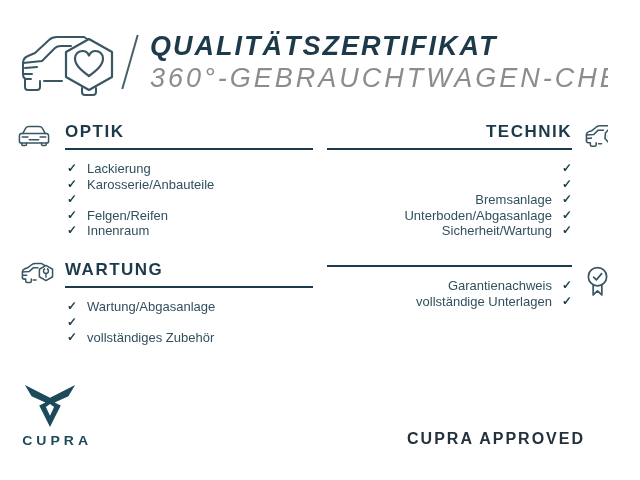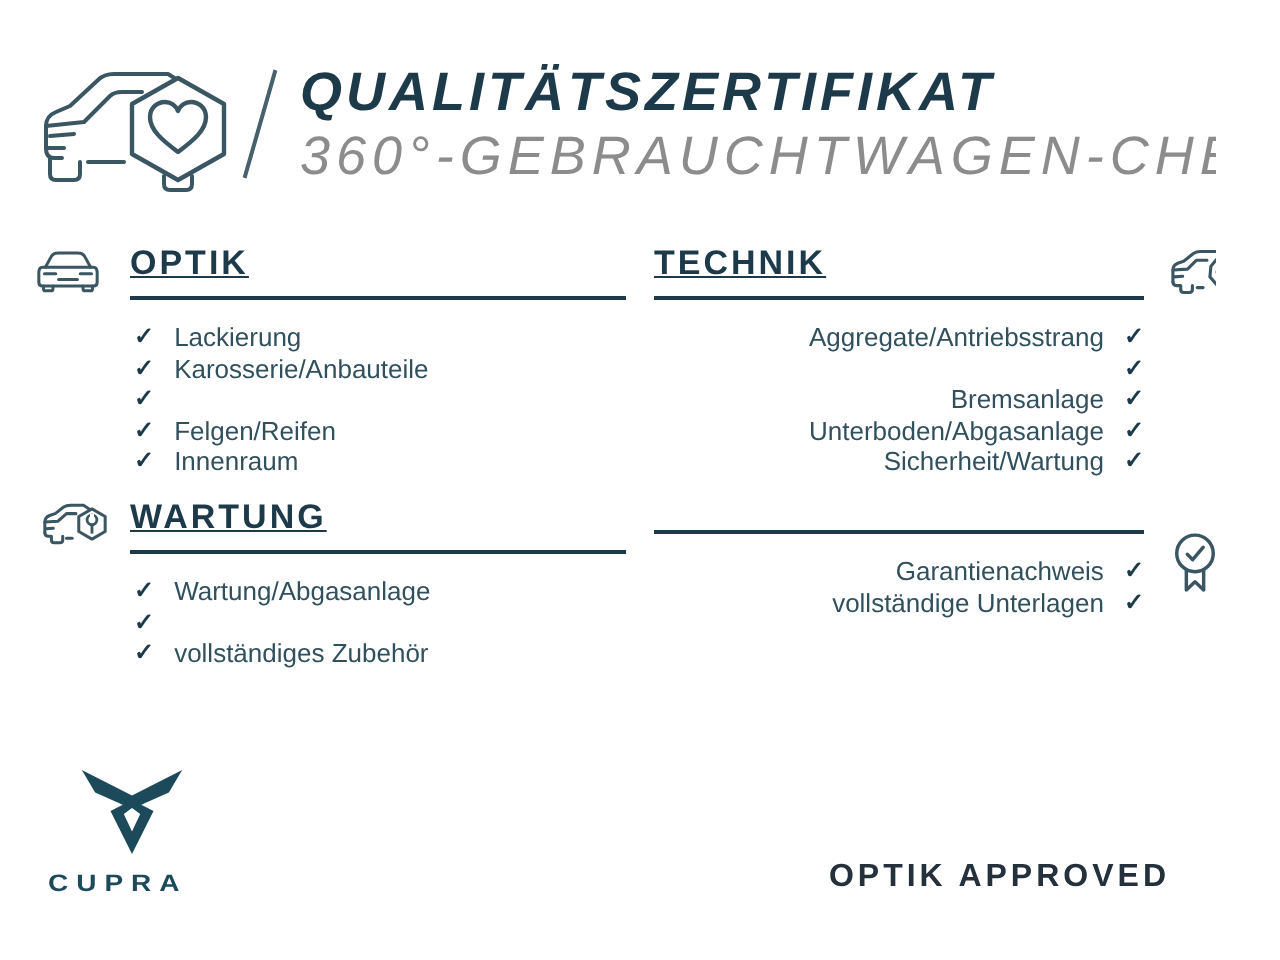--- a/index.html
+++ b/index.html
@@ -25,34 +25,34 @@
   
   .sec{position:absolute;width:295px;}
   .sec .sec-icon{position:absolute;top:0;}
   .sec.left  .sec-icon{left:0;}
   .sec.right .sec-icon{right:0;}
   .sec-body{position:relative;}
   .sec.left  .sec-body{margin-left:47px;width:248px;}
   .sec.right .sec-body{margin-right:50px;width:245px;}
   .sec-title{
     font-size:17px;font-weight:700;letter-spacing:1.5px;color:#1d3a4a;
-    padding-bottom:6px;white-space:nowrap;text-decoration:underline;
-  }
-  .sec.right .sec-title{text-align:left;}
+    padding-bottom:6px;white-space:nowrap;
+  }
+  .sec.right .sec-title{text-align:right;}
   .rule{height:2px;background:#1d3a4a;}
   .items{list-style:none;margin:11px 0 0 0;padding:0;}
   .item{
     display:flex;align-items:center;gap:10px;line-height:15.6px;
     font-size:13px;color:#31505e;white-space:nowrap;
   }
   .sec.left  .item{justify-content:flex-start;padding-left:2px;}
   .sec.right .item{flex-direction:row-reverse;justify-content:flex-start;}
   .chk{color:#1d3a4a;font-size:12px;font-weight:700;}
   
-  .logo{position:absolute;left:24px;top:385px;width:84px;text-align:left;}
+  .logo{position:absolute;left:8px;top:385px;width:84px;text-align:right;}
   .wordmark{
     margin-top:6px;font-size:14px;font-weight:700;letter-spacing:4px;
     color:#1d4a5a;transform:scaleY(0.85);
   }
   .approved{
     position:absolute;right:23px;top:430px;font-size:16px;font-weight:700;
     letter-spacing:2px;color:#24313d;white-space:nowrap;
   }
   svg{display:block;}
 </style>
@@ -142,42 +142,41 @@
           <path d="M28 9.6 V8.4 M28 16.4 V17.6 M24.6 13 H23.4 M31.4 13 H32.6 M25.6 10.6 L24.8 9.8 M30.4 15.4 L31.2 16.2 M30.4 10.6 L31.2 9.8 M25.6 15.4 L24.8 16.2"></path>
         </g>
       </svg>
     </div>
     <div class="sec-body">
       <div class="sec-title">TECHNIK</div>
       <div class="rule"></div>
       <ul class="items">
         <li class="item">
             <span class="chk">✓</span>
-            <span>Aggregate/Antriebsstrang</span>
           </li>
         <li class="item">
             <span class="chk">✓</span>
           </li>
         <li class="item">
             <span class="chk">✓</span>
             <span>Bremsanlage</span>
           </li>
         <li class="item">
             <span class="chk">✓</span>
             <span>Unterboden/Abgasanlage</span>
           </li>
         <li class="item">
             <span class="chk">✓</span>
             <span>Sicherheit/Wartung</span>
           </li>
       </ul>
     </div>
   </div>
 
-  <div class="sec left" style="left:18px;top:249px;">
+  <div class="sec left" style="left:18px;top:260px;">
     <div class="sec-icon" style="top:1px;left:3px;">
       <svg width="33" height="24" viewBox="0 0 35 25">
         <g fill="none" stroke="#3a5663" stroke-width="1.6" stroke-linecap="round" stroke-linejoin="round">
           <path d="M1.5 17 L1.5 11.5 Q1.5 9 4 8 L7 7 L11.5 3.5 Q13 2.5 15 2.5 H22 L25 4.5"></path>
           <path d="M1.5 11.5 L8.5 11 L13 7 H18"></path>
           <path d="M2 15 L6 14.8"></path>
           <path d="M1.5 17 Q1.5 19 3.5 19 H4.5"></path>
           <path d="M5 19 V21 Q5 22.5 6.5 22.5 H9.5 Q11 22.5 11 21 V19"></path>
           <path d="M13 20 H16"></path>
         </g>
@@ -233,15 +232,15 @@
     </div>
   </div>
 
   <div class="logo">
     <svg width="52" height="42" viewBox="0 0 100 82" style="margin:0 auto;">
       <path fill="#1d4a5a" fill-rule="evenodd" d="M1 0 L50 25 L99 0 L86 22 L59 34 L71 40 L50 82 L29 40 L41 34 L14 22 Z
            M50 37 L58 43 L50 60 L42 43 Z"></path>
     </svg>
     <div class="wordmark">CUPRA</div>
   </div>
-  <div class="approved">OPTIK APPROVED</div>
+  <div class="approved">CUPRA APPROVED</div>
 
 </div>
 
 </body></html>

